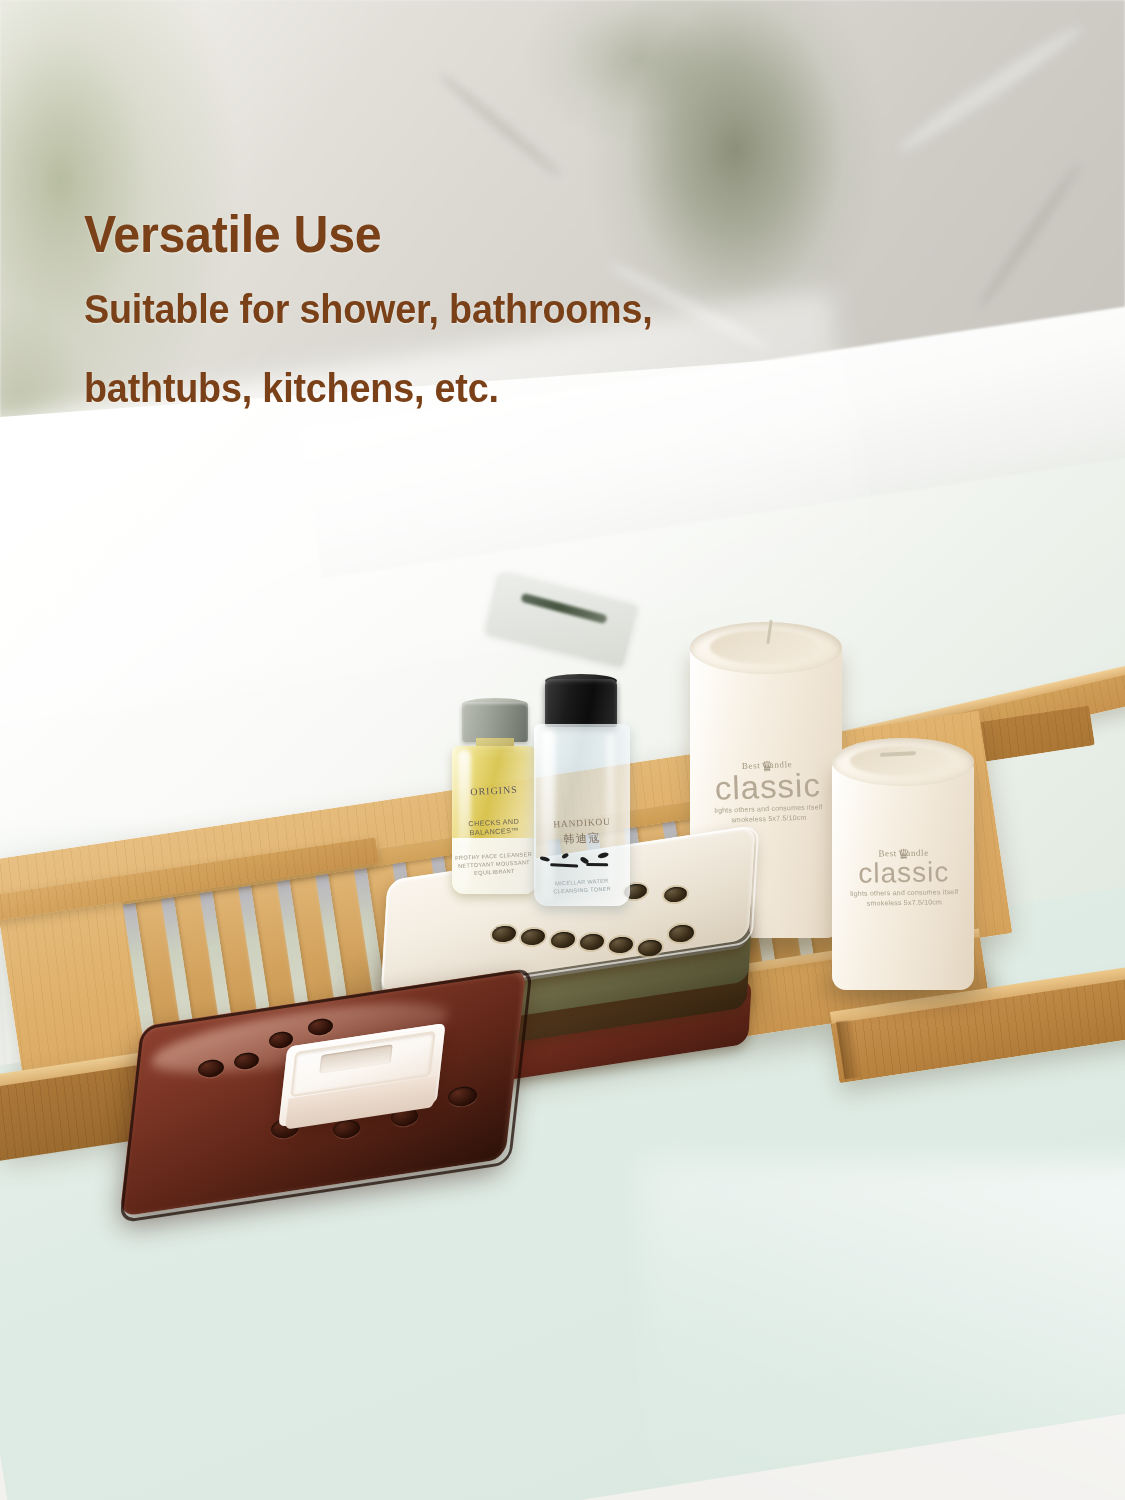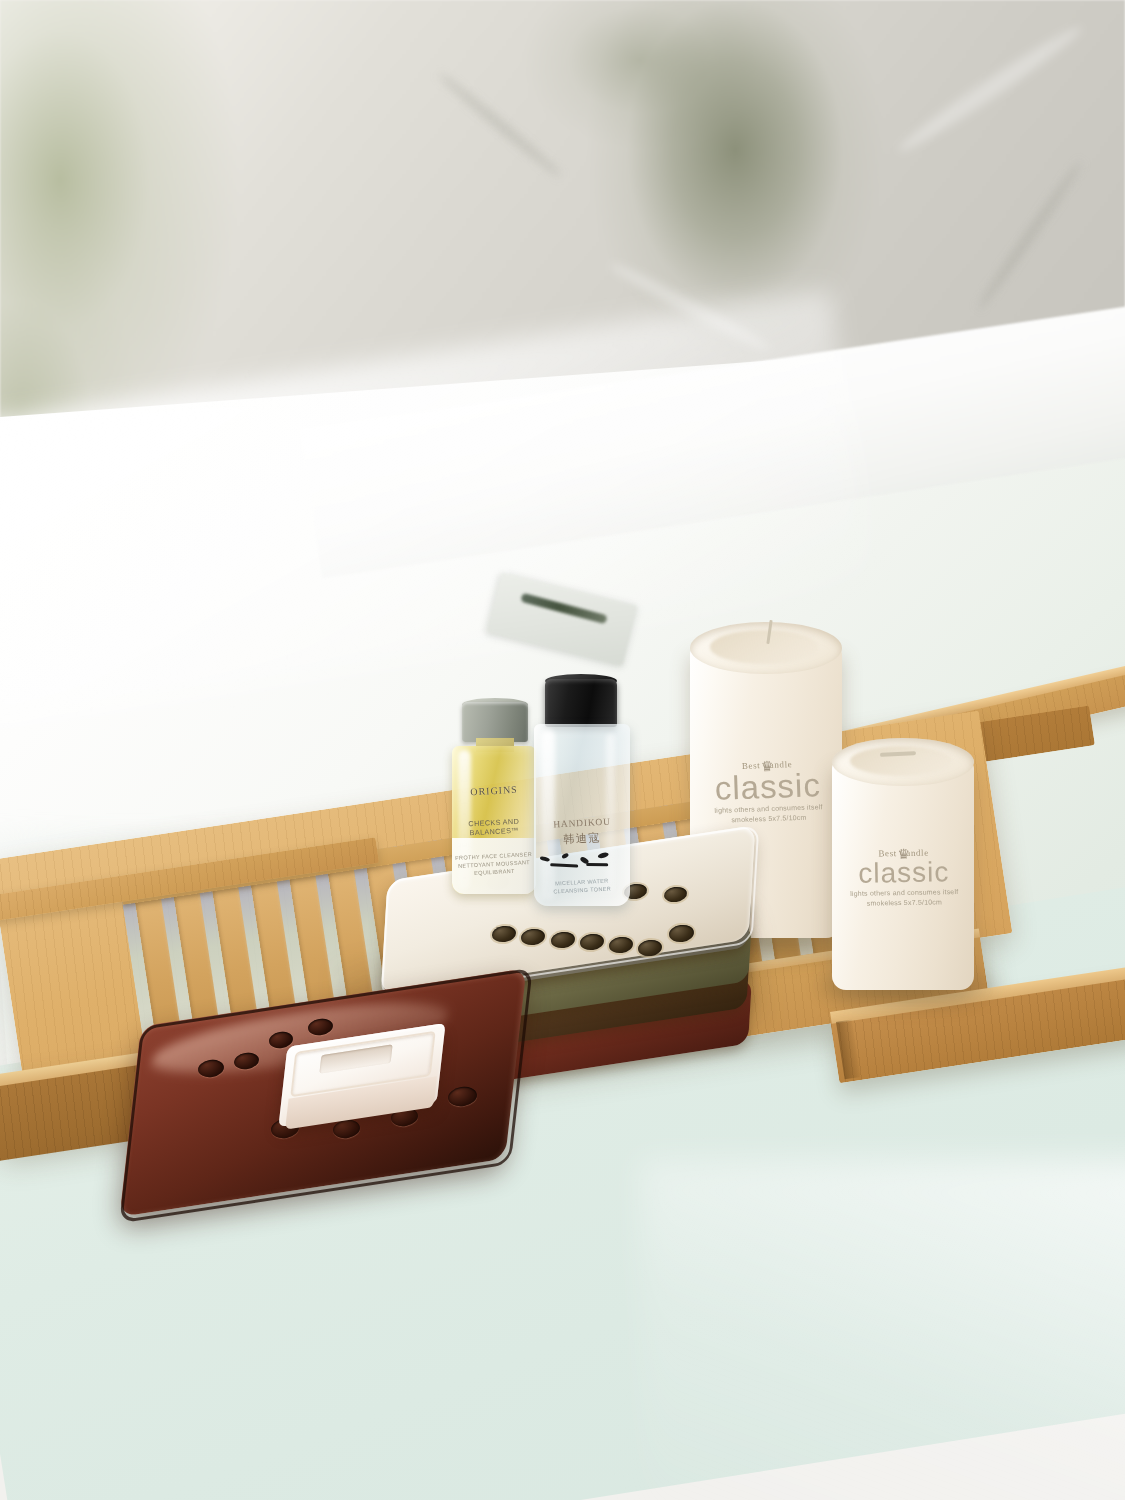--- a/index.html
+++ b/index.html
@@ -690,14 +690,19 @@
   <div class="red-hole" style="left:271px;top:1119px;width:28px;height:19px;transform:rotate(-9deg);"></div>
   <div class="red-hole" style="left:333px;top:1120px;width:27px;height:18px;transform:rotate(-9deg);"></div>
   <div class="red-hole" style="left:391px;top:1108px;width:27px;height:18px;transform:rotate(-9deg);"></div>
   <div class="red-hole" style="left:448px;top:1087px;width:29px;height:19px;transform:rotate(-9deg);"></div>
 
   <div class="soap"></div>
   <div class="soap-side"></div>
   <div class="soap-face"></div>
   <div class="soap-emboss"></div>
 
+  <div class="copy">
+    <h1 class="headline">Versatile Use</h1>
+    <p class="subline">Suitable for shower, bathrooms,</p>
+    <p class="subline">bathtubs, kitchens, etc.</p>
+  </div>
 
 </div>
 
 </body></html>

